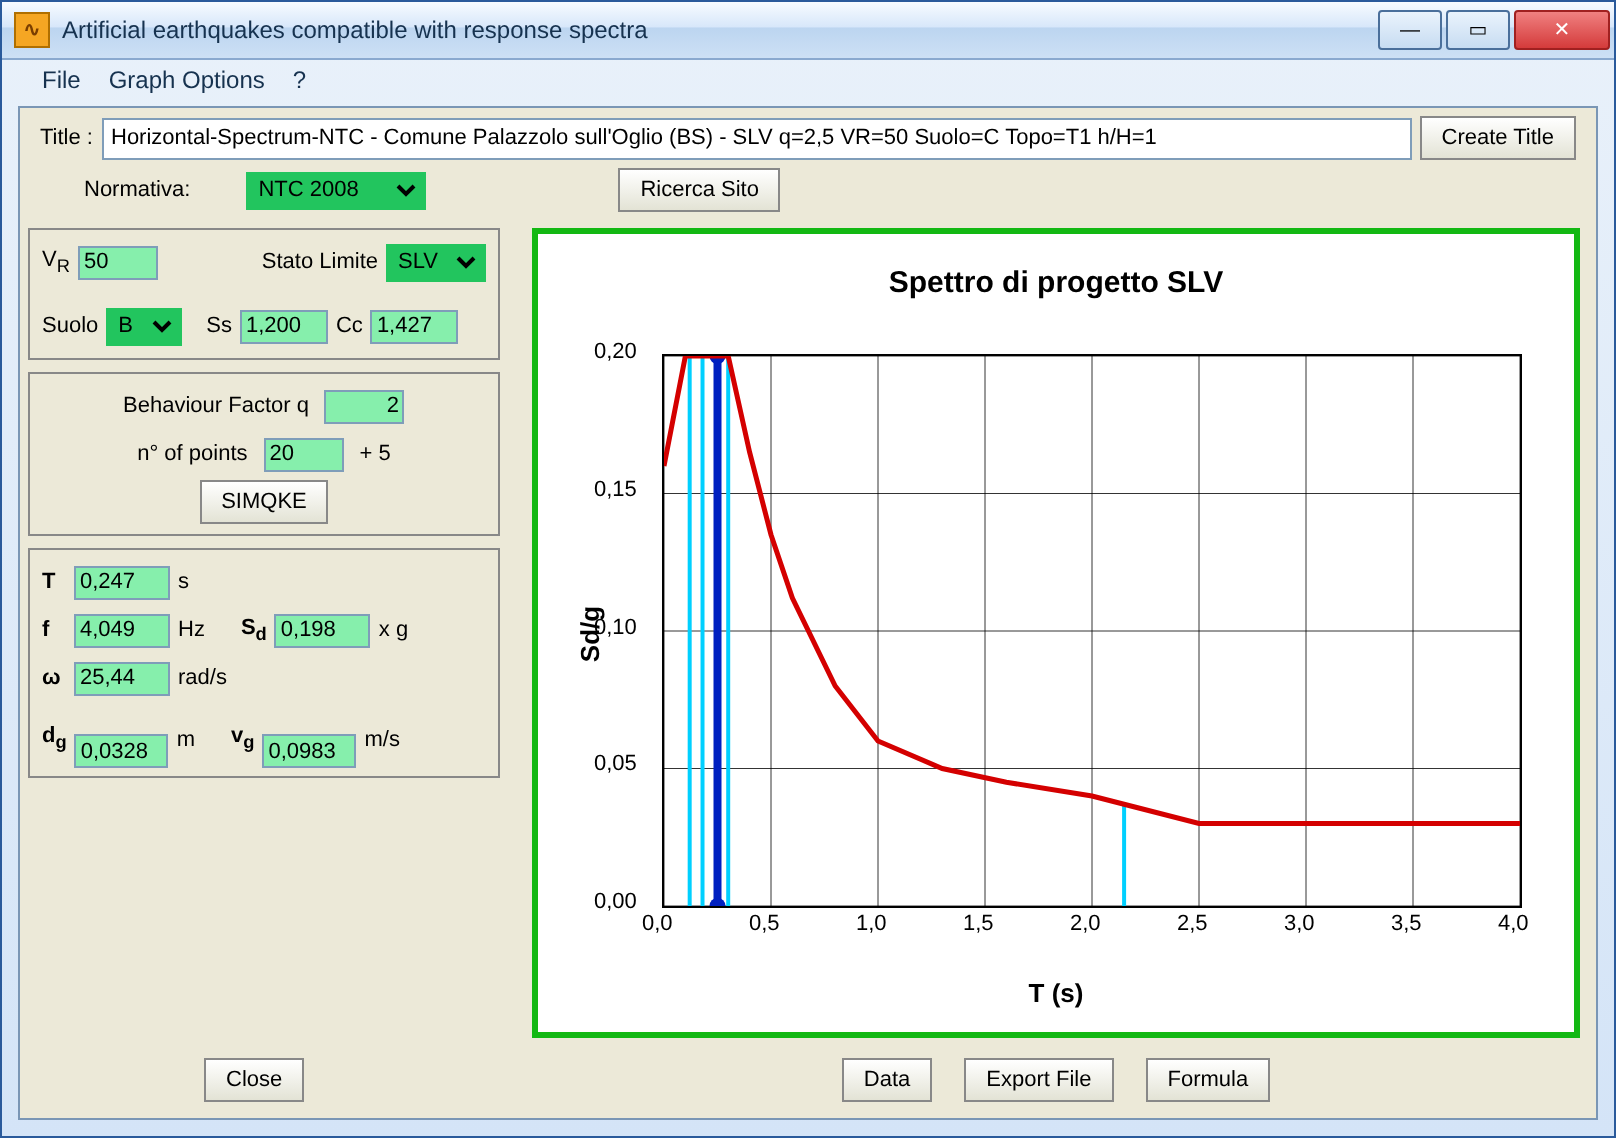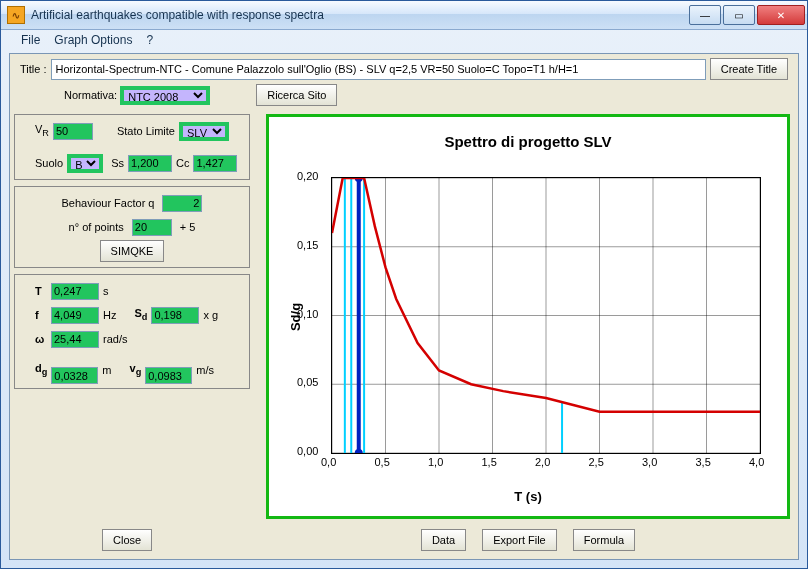--- a/index.html
+++ b/index.html
@@ -10,27 +10,27 @@
 .winbtns{display:flex;gap:2px;}
 .winbtn{width:30px;height:18px;border:1px solid #4a6f9b;border-radius:2px;background:linear-gradient(to bottom,#eaf3fc,#c7dcf2);display:flex;align-items:center;justify-content:center;font-size:10px;}
 .winbtn.close{width:46px;background:linear-gradient(to bottom,#f08080,#d43b3b);color:#fff;border-color:#a02020;}
 .menubar{height:20px;padding:0 20px;display:flex;align-items:center;gap:14px;color:#16324f;font-size:12px;}
 .menubar span{cursor:default;}
 .body{position:absolute;top:52px;left:8px;right:8px;bottom:8px;background:#ece9d8;border:1px solid #7a96b5;box-sizing:border-box;padding:4px 4px 6px 4px;}
 .row{display:flex;align-items:center;gap:6px;}
 .titleRow{gap:4px;margin:0 6px 4px 6px;}
 .titleInput{flex:1;height:19px;background:#fff;border:1px solid #7f9db9;padding:0 4px;font-size:11px;}
 .btn{height:22px;background:linear-gradient(to bottom,#fff,#e3e3d5);border:1px solid #888;padding:0 10px;font-size:11px;}
-.normRow{margin:2px 0 6px 50px;gap:3px;}
-select.sel{height:19px;font-size:11px;border:4px solid #22c55e;background:#c4b5fd;}
-.panel{border:1px solid #888;background:#ece9d8;padding:4px 20px;}
+.normRow{margin:2px 0 6px 28px;gap:28px;}
+select.sel{height:19px;font-size:11px;border:2px solid #22c55e;background:#22c55e;}
+.panel{border:1px solid #888;background:#ece9d8;padding:4px 6px;}
 .leftCol{position:absolute;left:4px;top:60px;width:236px;}
 .fieldLine{display:flex;align-items:center;gap:4px;min-height:24px;}
 .fieldLine .lab{font-size:11px;}
-input.tb{height:17px;border:1px solid #7f9db9;background:#22c55e;font-size:11px;text-align:left;padding:0 2px;box-sizing:border-box;}
+input.tb{height:17px;border:1px solid #7f9db9;background:#86efac;font-size:11px;text-align:left;padding:0 2px;box-sizing:border-box;}
 .w34{width:40px;} .w38{width:44px;} .w42{width:48px;} .w50{width:47px;margin-top:12px;}
 .radioRow input{margin:0 2px 0 8px;}
 .chartBox{position:absolute;left:256px;top:60px;right:8px;bottom:40px;border:3px solid #13b813;background:#fff;}
 .chartInner{position:absolute;inset:6px;}
 .chartTitle{text-align:center;font-weight:bold;font-size:15px;margin:10px 0 4px 0;font-family:Arial;}
 .plotArea{position:absolute;left:56px;top:54px;right:20px;bottom:56px;border:1px solid #000;}
 .axisLabelY{position:absolute;left:6px;top:50%;transform:translateY(-50%) rotate(-90deg);transform-origin:center;font-weight:bold;font-size:13px;font-family:Arial;}
 .axisLabelX{position:absolute;left:0;right:0;bottom:6px;text-align:center;font-weight:bold;font-size:13px;font-family:Arial;}
 .bottomBtns{position:absolute;left:256px;right:8px;bottom:8px;display:flex;gap:16px;justify-content:center;}
 .closeBtn{position:absolute;left:92px;bottom:8px;}

